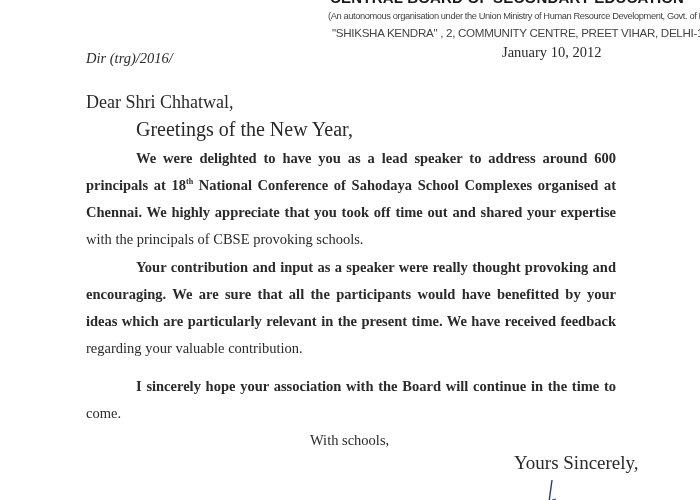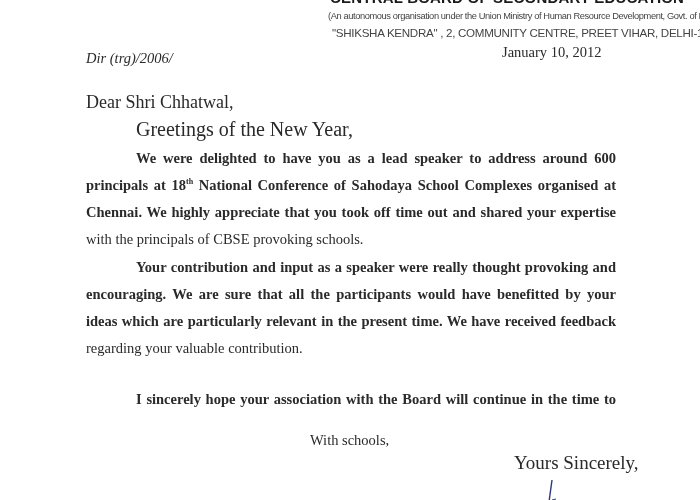--- a/index.html
+++ b/index.html
@@ -28,39 +28,39 @@
     .date { top: 44px; left: 502px; font-size: 14.5px; }
     .salutation { top: 92px; left: 86px; font-size: 18px; }
     .para {
       position: absolute; left: 86px; width: 530px;
       font-size: 14.5px; line-height: 27px; text-align: justify;
     }
     .para .first { display: inline-block; width: 50px; }
     .greeting { top: 118px; left: 136px; font-size: 20px; }
     .p1 { top: 145px; }
     .p2 { top: 254px; }
-    .p3 { top: 386px; }
+    .p3 { top: 373px; }
     .just-line { display: block; text-align: justify; text-align-last: justify; height: 27px; font-weight: bold; }
     .last-line { display: block; height: 27px; }
     sup { font-size: 8px; line-height: 0; }
     .regards { top: 432px; left: 310px; font-size: 14.5px; }
     .closing { top: 452px; left: 514px; font-size: 19px; }
     .signature {
       position: absolute; left: 544px; top: 479px; width: 20px; height: 24px;
     }
   </style>
 </head>
 <body>
 
 <div>
   <div class="abs org-name">CENTRAL BOARD OF SECONDARY EDUCATION</div>
   <div class="abs org-sub">(An autonomous organisation under the Union Ministry of Human Resource Development, Govt. of India)</div>
   <div class="abs org-addr">"SHIKSHA KENDRA" , 2, COMMUNITY CENTRE, PREET VIHAR, DELHI-110092</div>
 
-  <div class="abs ref">Dir (trg)/2006/</div>
+  <div class="abs ref">Dir (trg)/2016/</div>
   <div class="abs date">January 10, 2012</div>
 
   <div class="abs salutation">Dear Shri Chhatwal,</div>
   <div class="abs greeting">Greetings of the New Year,</div>
 
   <div class="para p1">
     <span class="just-line"><span class="first"></span><span>We were delighted to have you as a lead speaker to address around 600</span></span>
     <span class="just-line"><span>principals at 18</span><sup>th</sup><span> National Conference of Sahodaya School Complexes organised at</span></span>
     <span class="just-line">Chennai. We highly appreciate that you took off time out and shared your expertise</span>
     <span class="last-line">with the principals of CBSE provoking schools.</span>
@@ -68,20 +68,21 @@
 
   <div class="para p2">
     <span class="just-line"><span class="first"></span><span>Your contribution and input as a speaker were really thought provoking and</span></span>
     <span class="just-line">encouraging. We are sure that all the participants would have benefitted by your</span>
     <span class="just-line">ideas which are particularly relevant in the present time. We have received feedback</span>
     <span class="last-line">regarding your valuable contribution.</span>
   </div>
 
   <div class="para p3">
     <span class="just-line"><span class="first"></span><span>I sincerely hope your association with the Board will continue in the time to</span></span>
+    <span class="last-line">come.</span>
   </div>
 
   <div class="abs regards">With schools,</div>
   <div class="abs closing">Yours Sincerely,</div>
 
   <svg class="signature" viewBox="0 0 20 24">
     <path d="M8 1 L5 23" stroke="#2b3a7a" stroke-width="1.4" fill="none"></path>
     <path d="M8 21 L12 20" stroke="#2b3a7a" stroke-width="1" fill="none"></path>
   </svg>
 </div>

